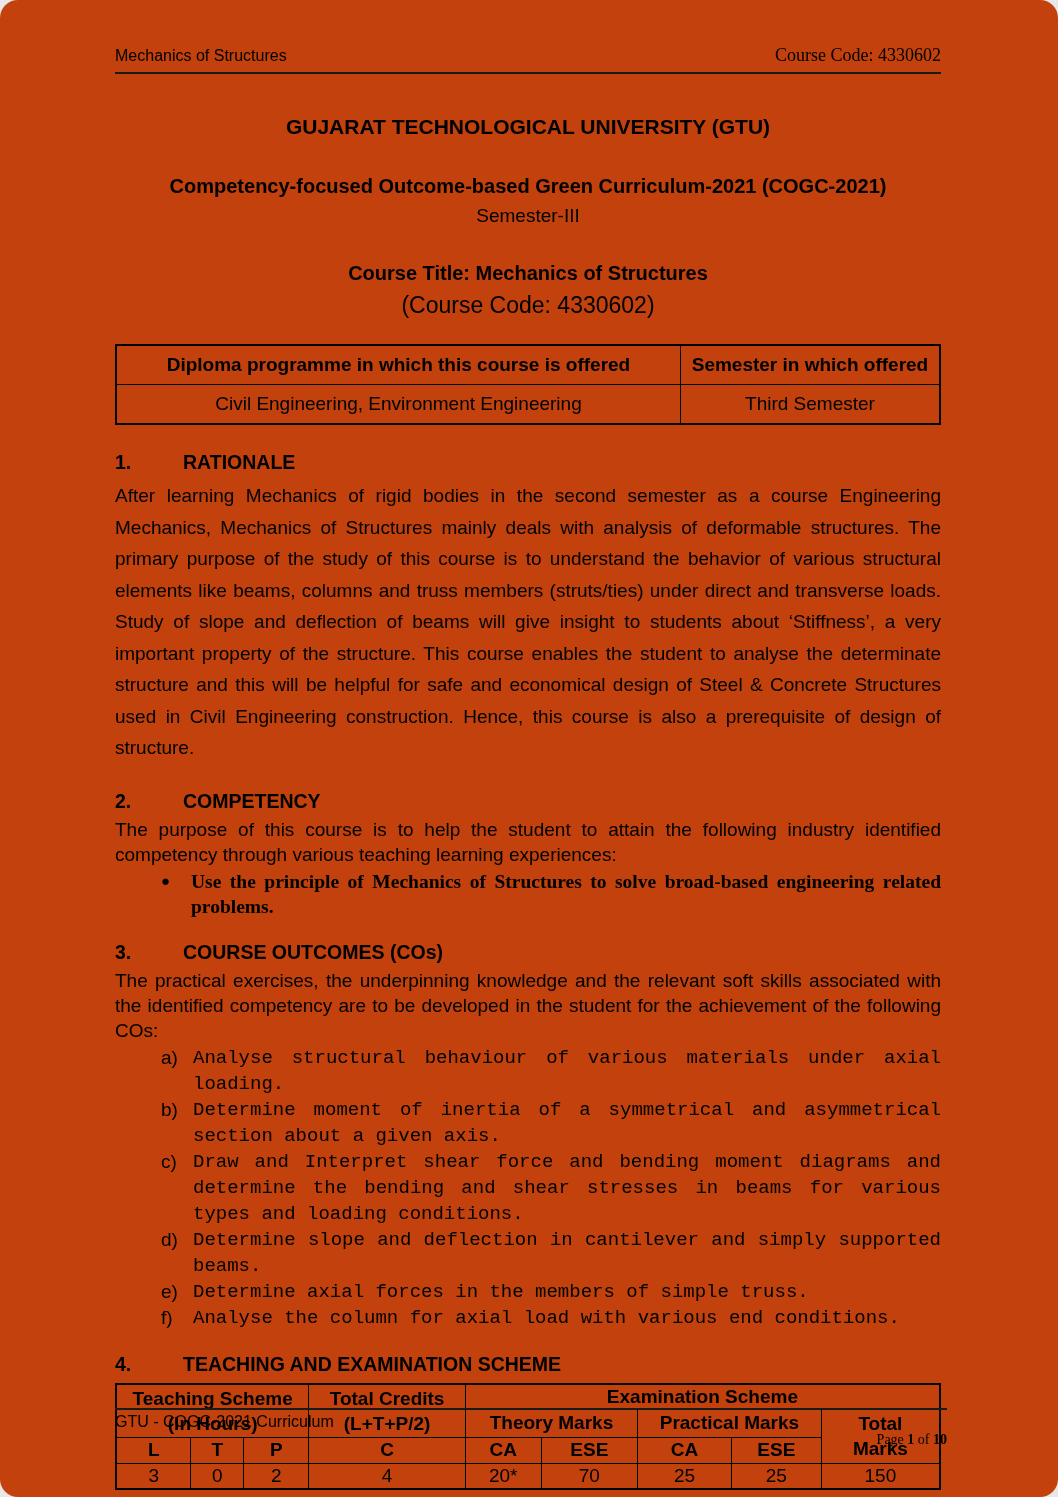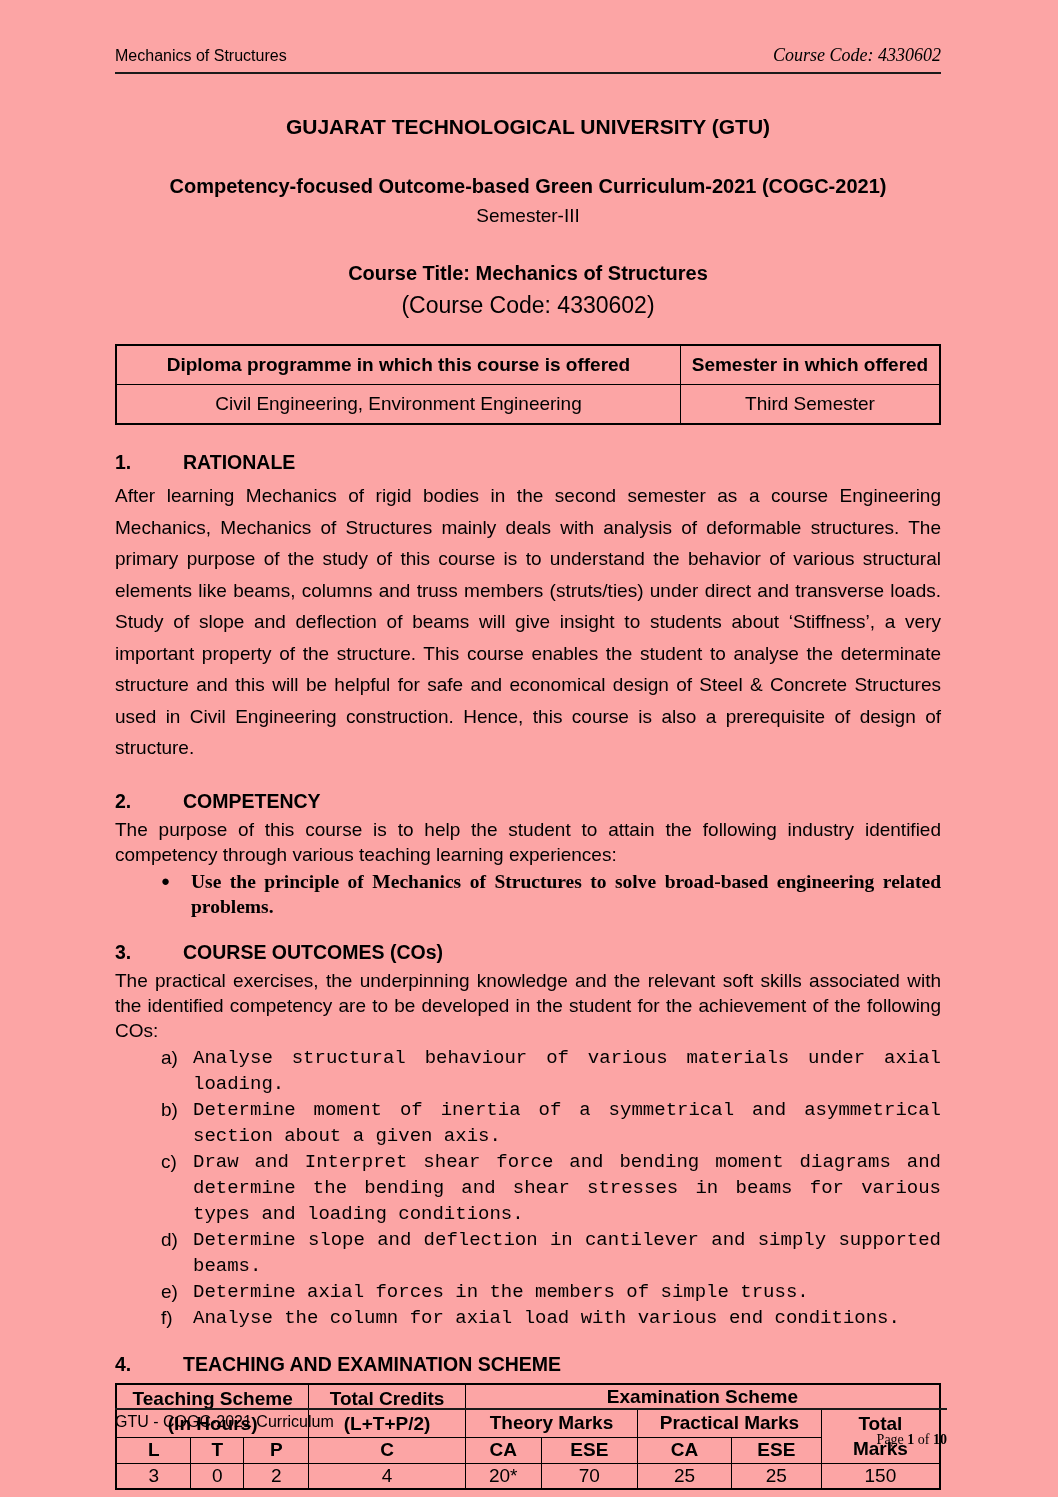--- a/index.html
+++ b/index.html
@@ -2,32 +2,33 @@
 <html><head>
 <meta charset="utf-8">
 <style>
   * { margin: 0; padding: 0; box-sizing: border-box; }
   html, body { background: #e8e8e8; }
   .page {
     position: relative;
     width: 1058px;
     height: 1497px;
     margin: 0 auto;
-    background: #fca5a5;
+    background: #c2410c;
     color: #000000;
     font-family: "Liberation Sans", "DejaVu Sans", sans-serif;
     font-size: 19px;
     padding: 45px 117px 0 115px;
     overflow: hidden;
+    border-radius: 18px;
   }
 
   
   .running-header { display: flex; justify-content: space-between; align-items: baseline; }
   .rh-left  { font-size: 16px; }
-  .rh-right { font-family: "Liberation Serif", "DejaVu Serif", serif; font-size: 18px; font-style: italic; }
+  .rh-right { font-family: "Liberation Serif", "DejaVu Serif", serif; font-size: 18px; }
   .header-rule { height: 2px; background: #1a1a1a; margin-top: 6px; }
 
   
   .title-block { text-align: center; }
   .t-university { margin-top: 41px; font-size: 21px; font-weight: bold; }
   .t-curriculum { margin-top: 36px; font-size: 20px; font-weight: bold; }
   .t-semester   { margin-top: 7px;  font-size: 19px; text-align: center; }
   .t-course     { margin-top: 35px; font-size: 20px; font-weight: bold; }
   .t-code       { margin-top: 7px;  font-size: 23px; }
 

